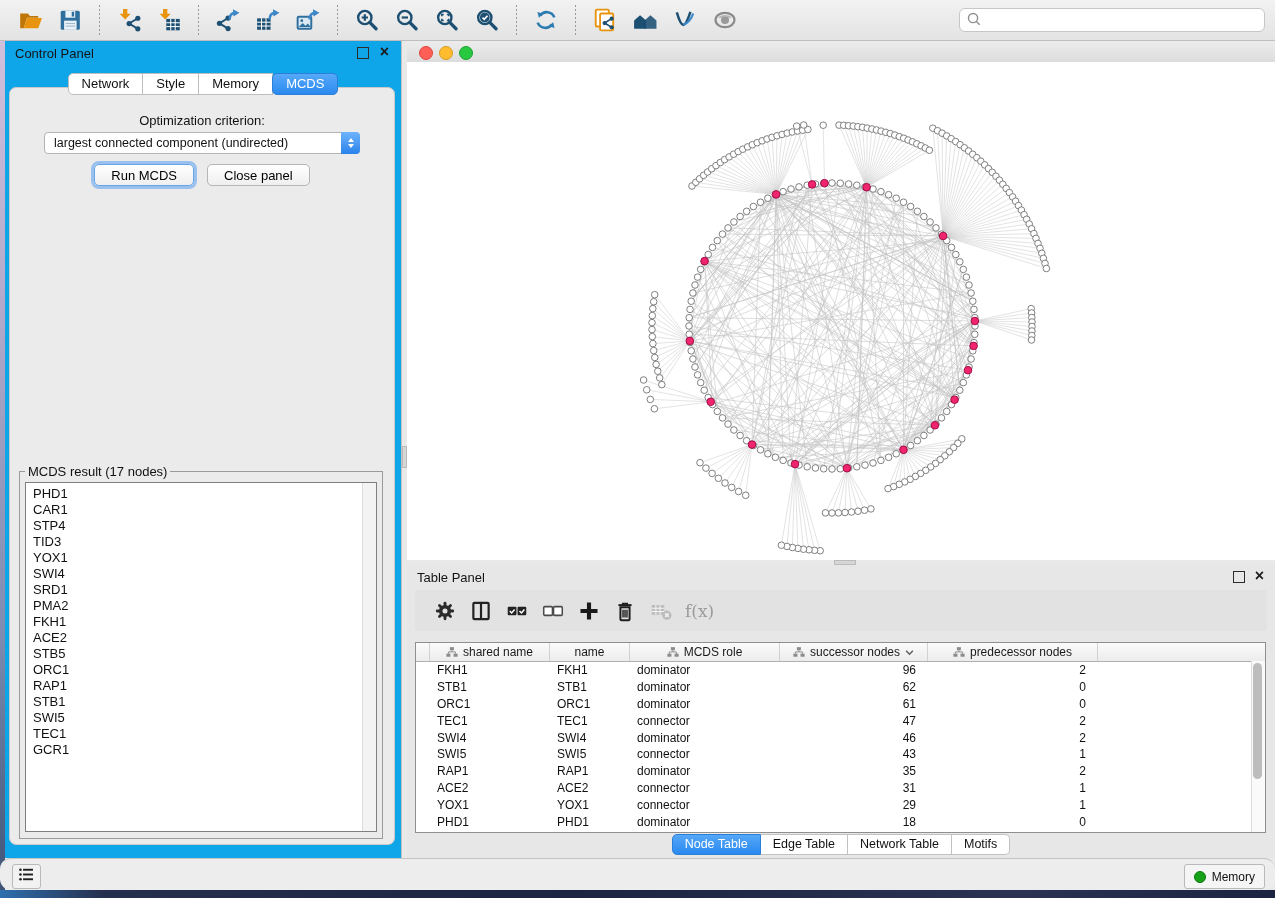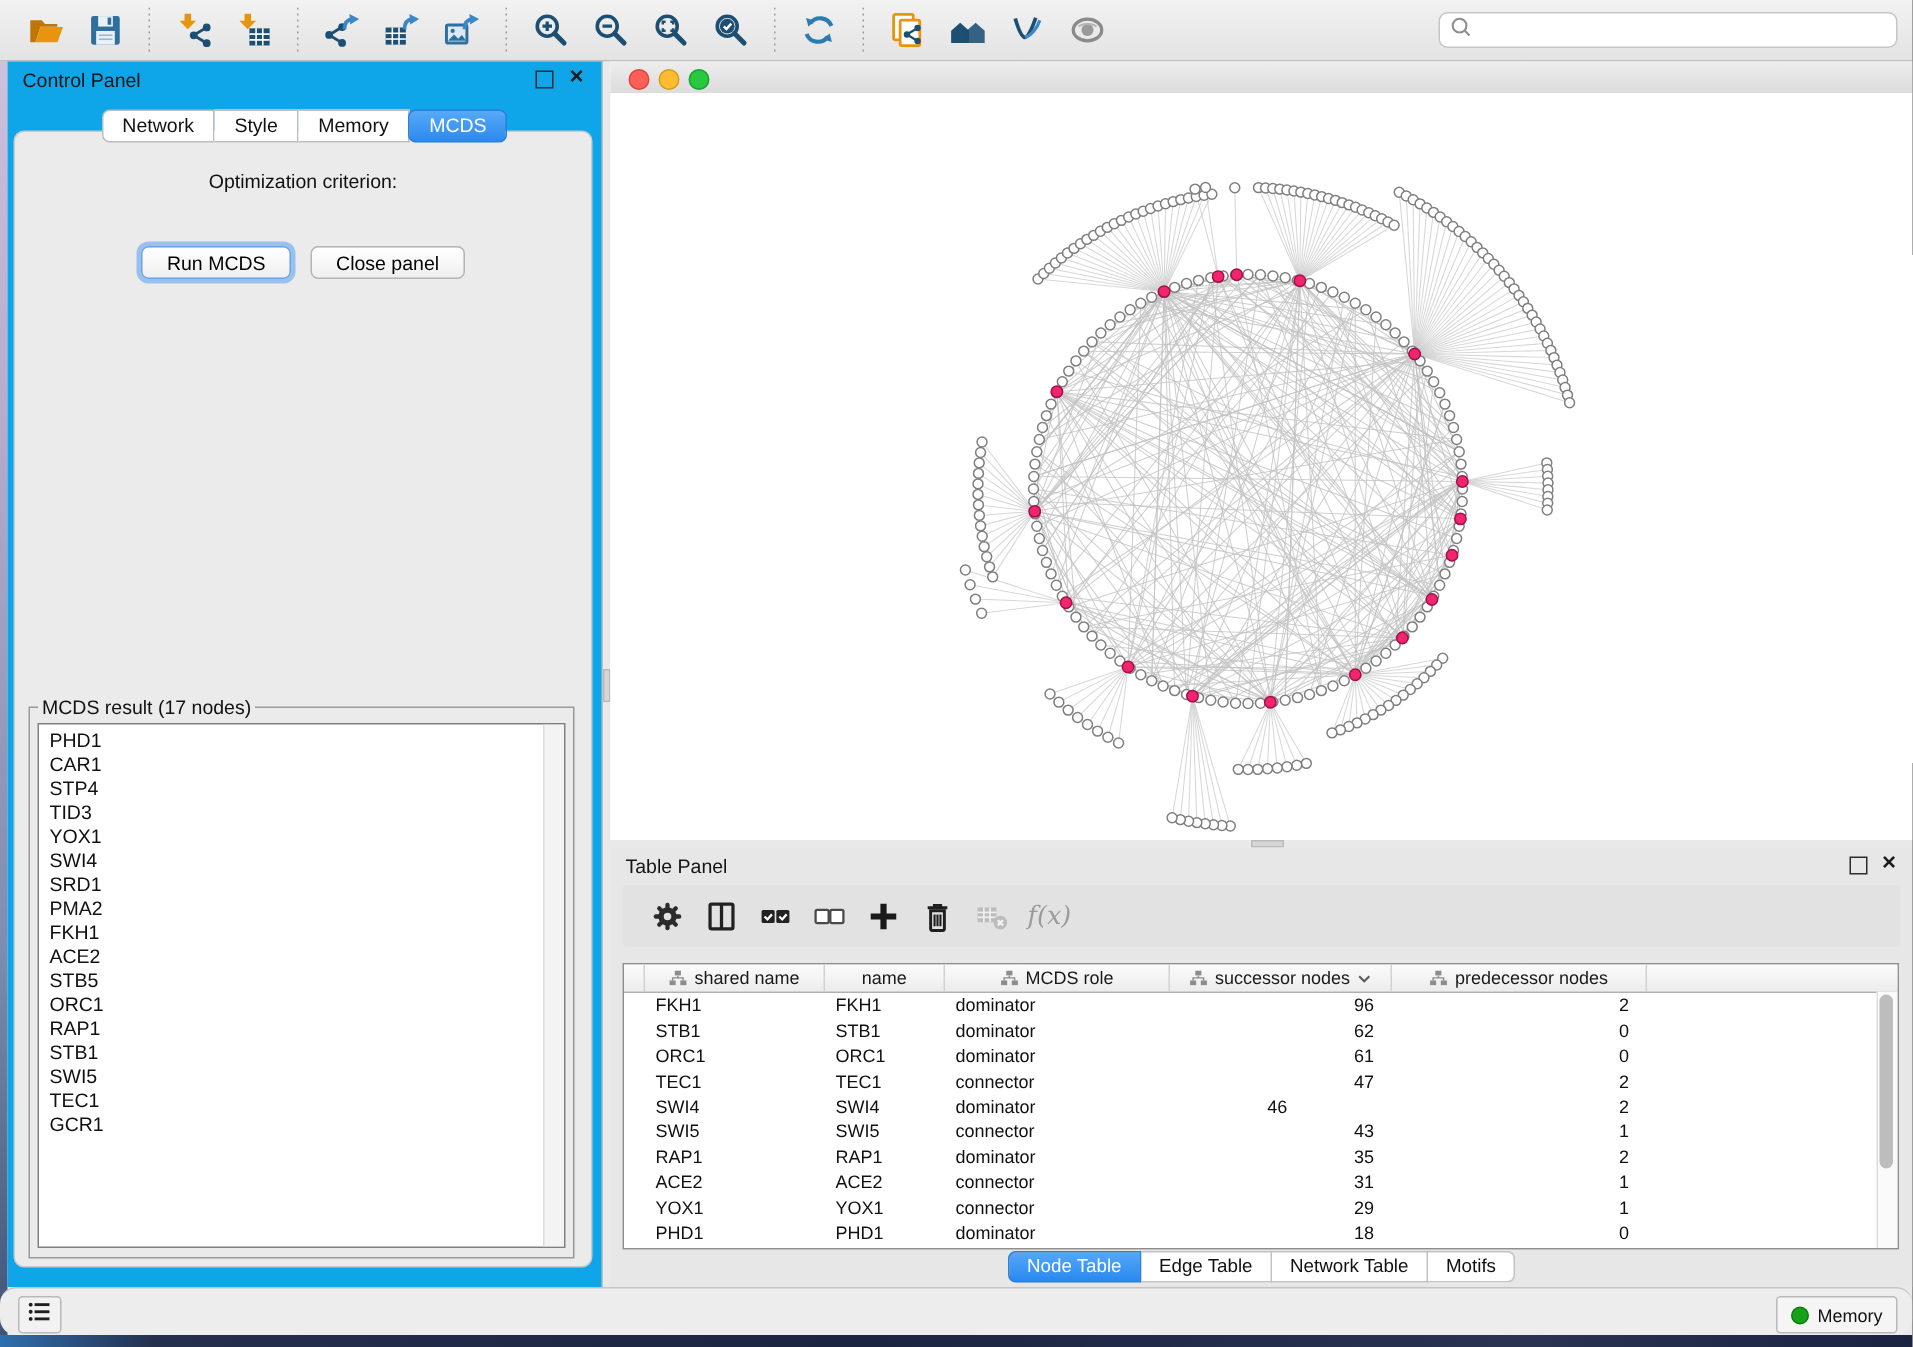--- a/index.html
+++ b/index.html
@@ -73,21 +73,21 @@
   .vsplit{position:absolute;left:402px;top:41px;width:5px;height:519px;background:#e9e9e9;}
   .vsplit .grip{position:absolute;left:0;top:405px;width:5px;height:22px;background:#d6d6d6;border:1px solid #bbb;box-sizing:border-box;}
   .hsplit{position:absolute;left:402px;top:560px;right:0;height:5px;background:#e9e9e9;}
   .hsplit .grip{position:absolute;left:432px;top:0;width:22px;height:5px;background:#d6d6d6;border:1px solid #bbb;box-sizing:border-box;}
   
   .tpanel{position:absolute;left:407px;top:565px;right:0;height:293px;background:#e7e7e7;}
   .tp-float{right:30px;} .tp-close{right:11px;}
   .tp-toolbar{position:absolute;left:8px;right:8px;top:25px;height:41px;background:#e2e2e2;
     border-radius:3px;display:flex;align-items:center;padding-left:12px;}
   .tp-icon{width:36px;height:30px;display:flex;align-items:center;justify-content:center;}
-  .fx-label{font-size:17px;color:#9b9b9b;font-style:italic;font-family:"DejaVu Serif",serif;margin-left:6px;}
+  .fx-label{font-size:17px;color:#9b9b9b;font-family:"DejaVu Serif",serif;margin-left:6px;}
   .ttable{position:absolute;left:8px;right:9px;top:77px;height:191px;background:#fff;
     border:1px solid #8f8f8f;box-sizing:border-box;overflow:hidden;}
   .thead{display:flex;height:18px;background:linear-gradient(#fbfbfb,#ececec);
     border-bottom:1px solid #b0b0b0;}
   .th{display:flex;align-items:center;justify-content:center;gap:5px;font-size:12px;
     border-right:1px solid #d2d2d2;box-sizing:border-box;color:#1a1a1a;}
   .trow{display:flex;height:16.8px;align-items:center;font-size:12px;}
   .td{box-sizing:border-box;padding-left:7px;white-space:nowrap;overflow:hidden;}
   .td.num{text-align:right;padding-right:12px;}
   .tscroll{position:absolute;right:0;top:18px;bottom:0;width:13px;background:#fafafa;border-left:1px solid #ddd;}
@@ -285,20 +285,27 @@
       <span class="close-btn cp-close">×</span>
     </div>
     <div class="cp-tabs" id="cp-tabs">
         <span class="cp-tab">Network</span>
         <span class="cp-tab">Style</span>
         <span class="cp-tab">Memory</span>
         <span class="cp-tab active">MCDS</span>
       </div>
     <div class="cp-inner">
       <div class="opt-label">Optimization criterion:</div>
+      <div class="dropdown">
+        <span class="val">largest connected component (undirected)</span>
+        <span class="stepper">
+            <span class="up"></span>
+            <span class="dn"></span>
+          </span>
+      </div>
       <div class="btn-row">
         <button class="pbtn focused">Run MCDS</button>
         <button class="pbtn">Close panel</button>
       </div>
       <fieldset class="result-fs">
         <legend>MCDS result (17 nodes)</legend>
         <div class="result-list" id="result-list">
           <div class="result-track"></div>
         <div>PHD1</div>
             <div>CAR1</div>
@@ -1220,21 +1227,21 @@
             <div class="td " style="width: 80px;">TEC1</div>
             <div class="td " style="width: 150px;">connector</div>
             <div class="td num" style="width: 148px;">47</div>
             <div class="td num" style="width: 170px;">2</div>
           </div>
           <div class="trow">
             <div class="td " style="width: 14px;"></div>
             <div class="td " style="width: 120px;">SWI4</div>
             <div class="td " style="width: 80px;">SWI4</div>
             <div class="td " style="width: 150px;">dominator</div>
-            <div class="td num" style="width: 148px; text-align: center;">46</div>
+            <div class="td num" style="width: 148px;">46</div>
             <div class="td num" style="width: 170px;">2</div>
           </div>
           <div class="trow">
             <div class="td " style="width: 14px;"></div>
             <div class="td " style="width: 120px;">SWI5</div>
             <div class="td " style="width: 80px;">SWI5</div>
             <div class="td " style="width: 150px;">connector</div>
             <div class="td num" style="width: 148px;">43</div>
             <div class="td num" style="width: 170px;">1</div>
           </div>

